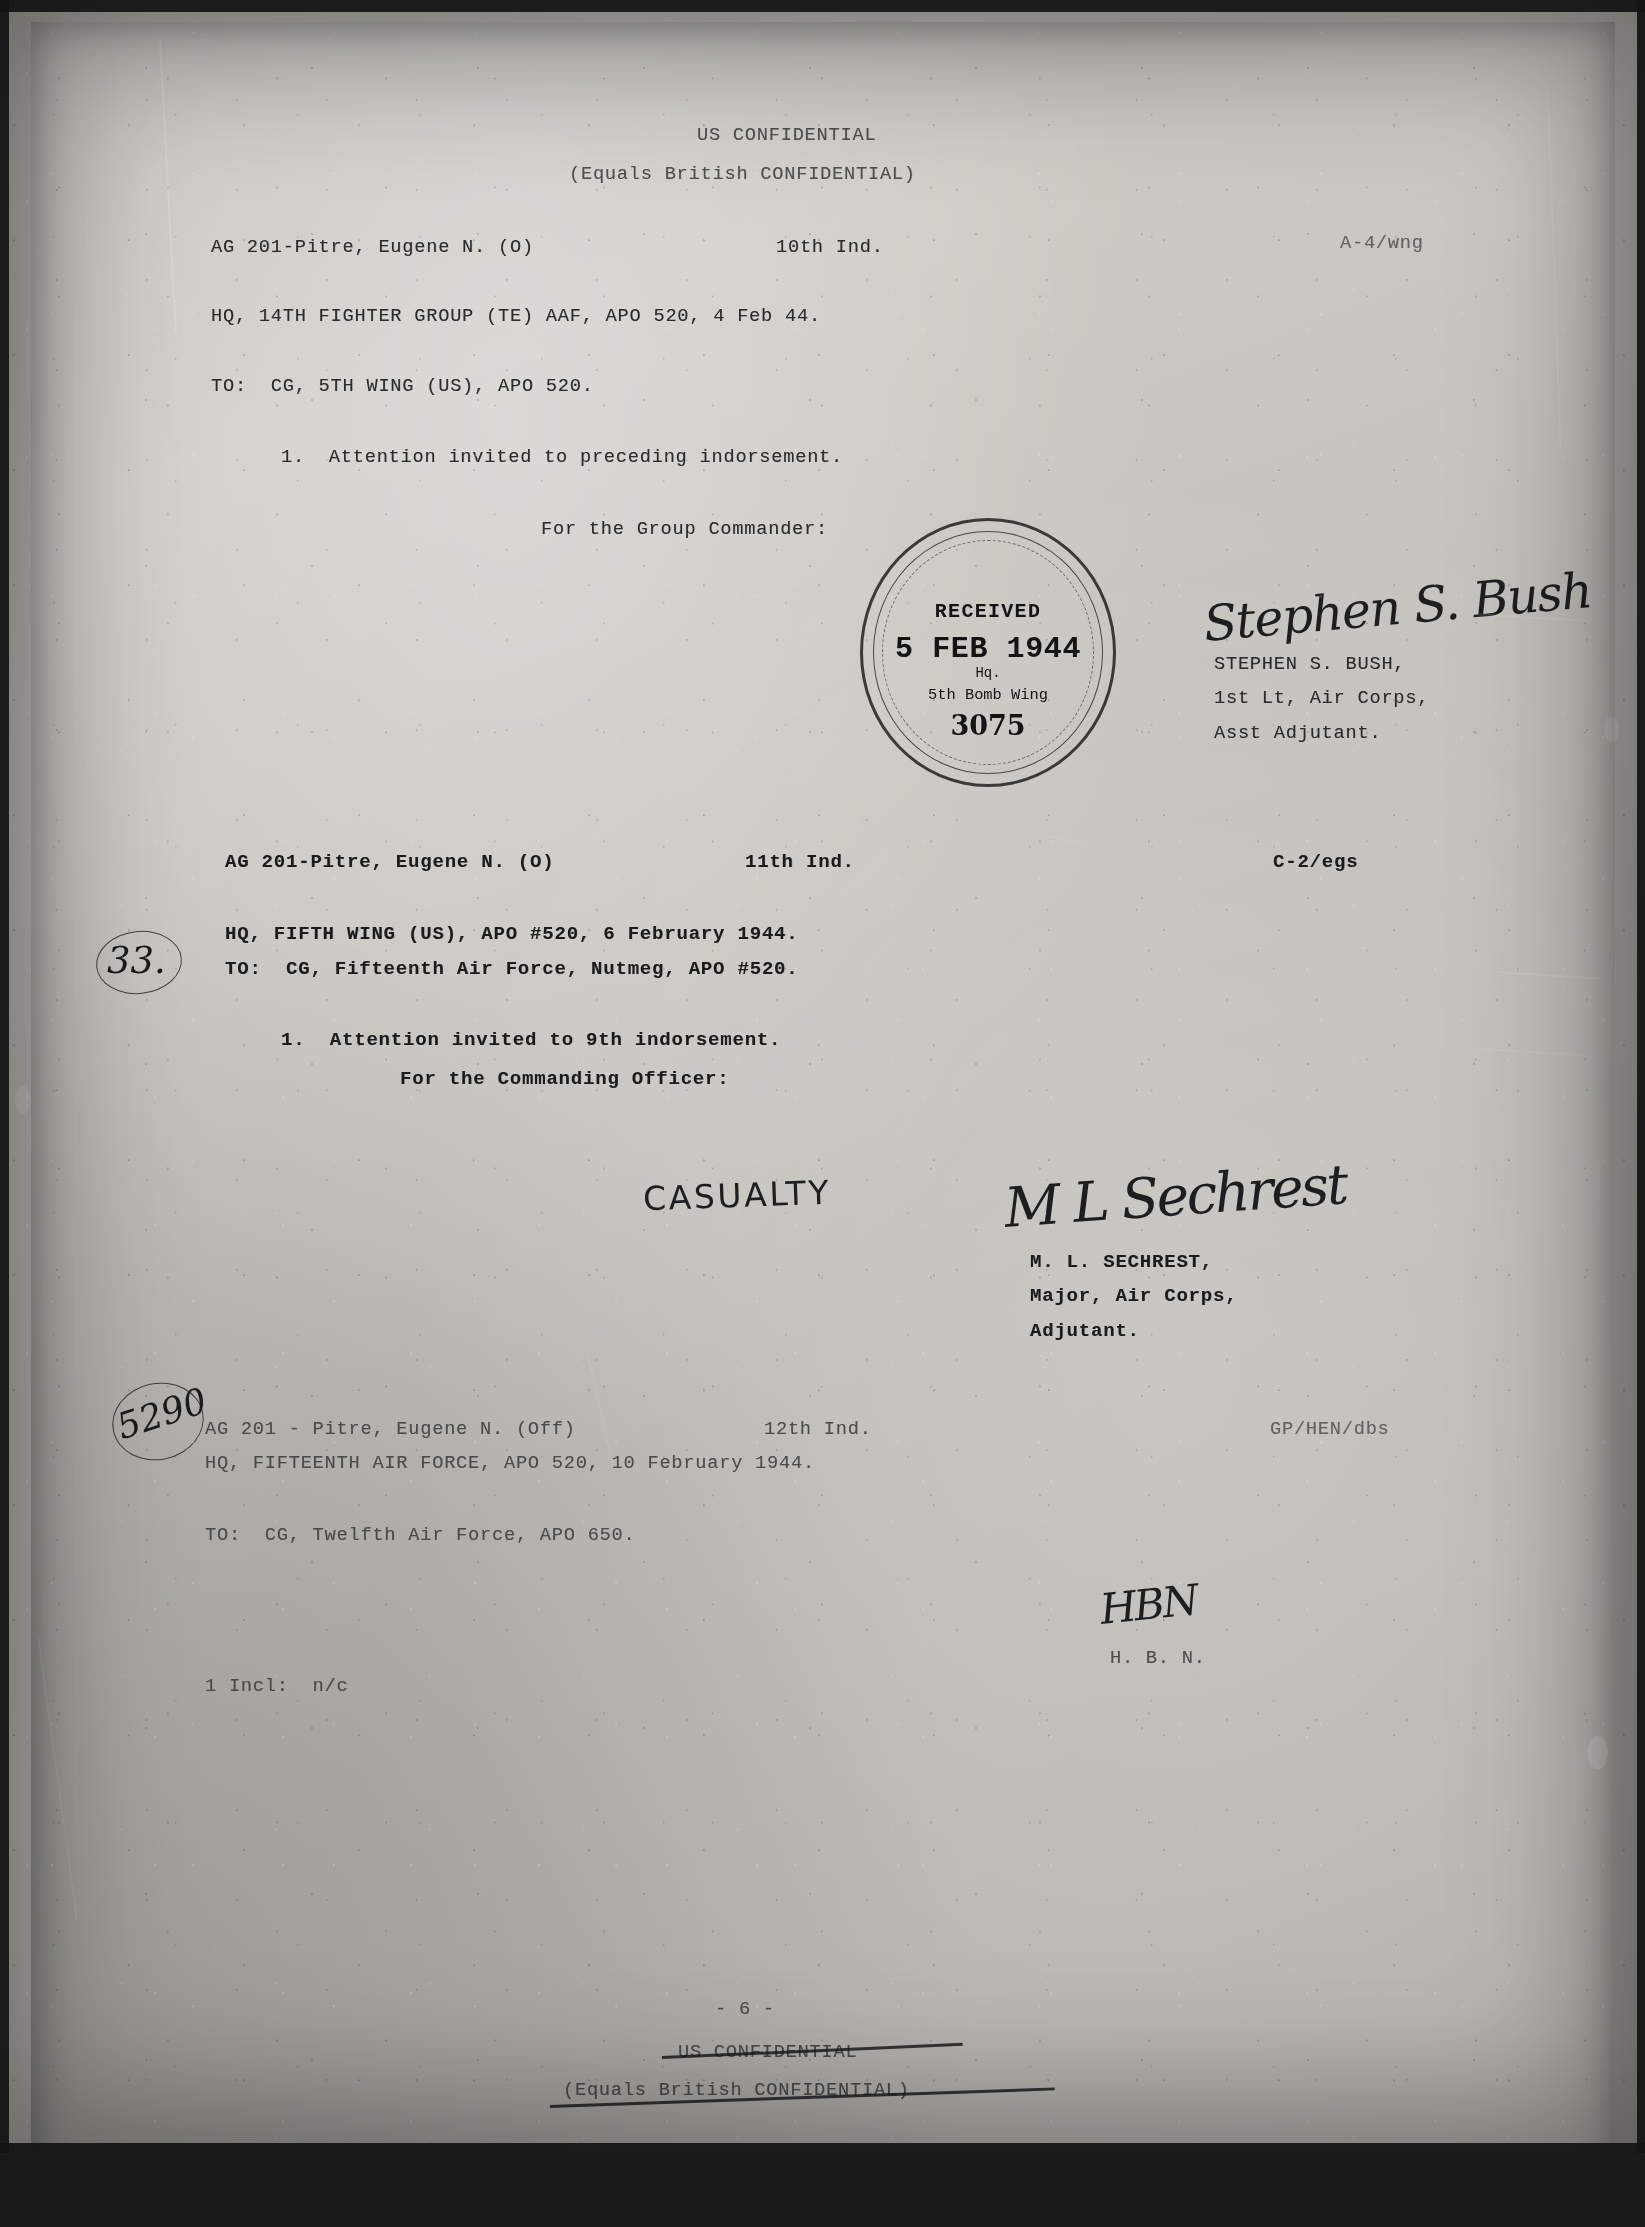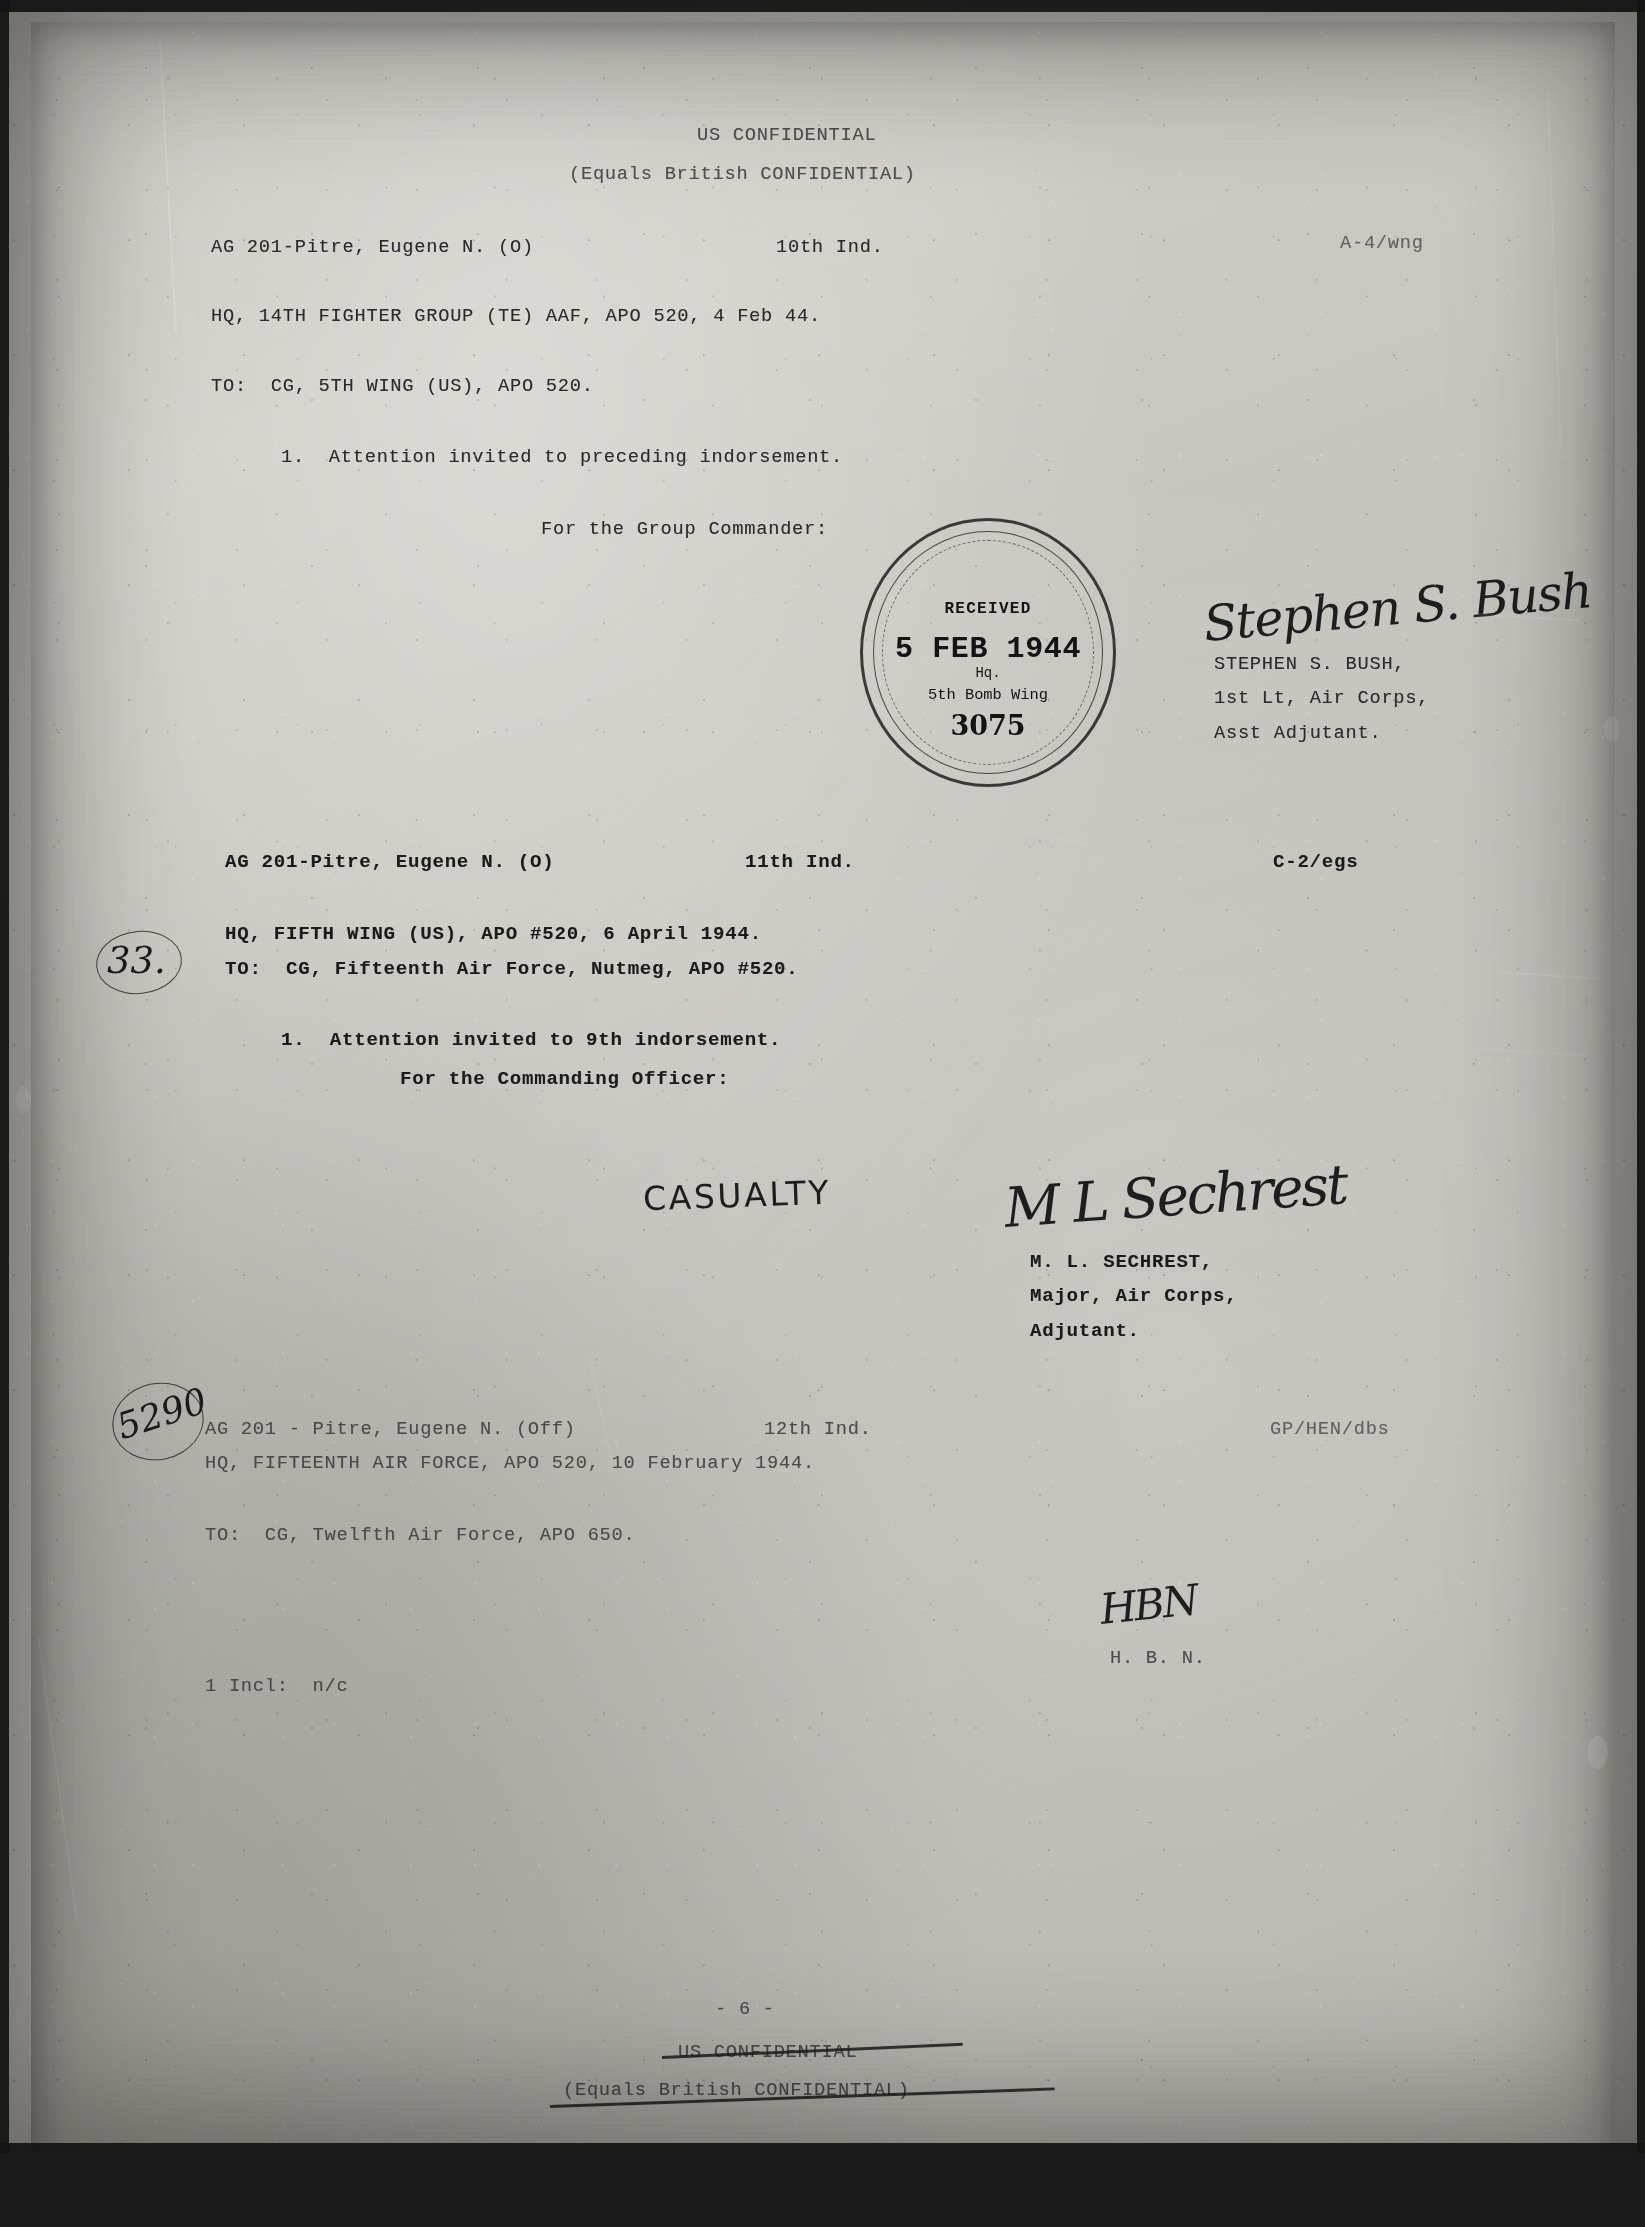--- a/index.html
+++ b/index.html
@@ -89,21 +89,21 @@
     position:absolute;left:12.8px;top:12.8px;right:12.8px;bottom:12.8px;
     border:1.9px solid #111;border-radius:50%;opacity:.7;
   }
   #stamp .ring3{
     position:absolute;left:22px;top:22px;right:22px;bottom:22px;
     border:1.3px dashed #111;border-radius:50%;opacity:.55;
   }
   #stamp .sline{
     position:absolute;width:100%;text-align:center;color:#141414;white-space:pre;
   }
-  .stamp-received{top:82px;font-size:16px;font-weight:bold;letter-spacing:1.3px;}
+  .stamp-received{top:82px;font-size:20px;font-weight:bold;letter-spacing:1.3px;}
   .stamp-date{top:114px;font-size:30px;font-weight:bold;letter-spacing:0.6px;}
   .stamp-hq{top:147px;font-size:14px;}
   .stamp-unit{top:168px;font-size:15.4px;}
   .stamp-num{top:192px;font-size:27px;font-weight:bold;font-family:"DejaVu Serif",serif;}
 
   
   .circled{
     position:absolute;
     font-family:"DejaVu Serif", serif;
     font-style:italic;
@@ -171,21 +171,21 @@
     <div class="sline stamp-num">3075</div>
   </div>
 
   <div class="txt t2" style="left:225px; top:851px;">AG 201-Pitre, Eugene N. (O)</div>
   <div class="txt t2" style="left:745px; top:851px;">11th Ind.</div>
   <div class="txt t2" style="left:1273px; top:851px;">C-2/egs</div>
 
   <div class="ellipse" style="left:96px; top:931px; width:84px; height:61px; transform:rotate(-6deg);"></div>
   <div class="circled" style="left:107px; top:939px; font-size:37px;">33.</div>
 
-  <div class="txt t2" style="left:225px; top:923px;">HQ, FIFTH WING (US), APO #520, 6 April 1944.</div>
+  <div class="txt t2" style="left:225px; top:923px;">HQ, FIFTH WING (US), APO #520, 6 February 1944.</div>
   <div class="txt t2" style="left:225px; top:958px;">TO:  CG, Fifteenth Air Force, Nutmeg, APO #520.</div>
 
   <div class="txt t2" style="left:281px; top:1029px;">1.  Attention invited to 9th indorsement.</div>
 
   <div class="txt t2" style="left:400px; top:1068px;">For the Commanding Officer:</div>
 
   <div class="hand" style="left:643px; top:1176px; font-size:33px; font-style:normal; letter-spacing:2.6px; transform:rotate(-2deg); font-family:'DejaVu Sans', sans-serif;">CASUALTY</div>
 
   <div class="hand" style="left:1004px; top:1164px; font-size:55px; transform:rotate(-4deg); letter-spacing:-2.6px;">M L Sechrest</div>
 

